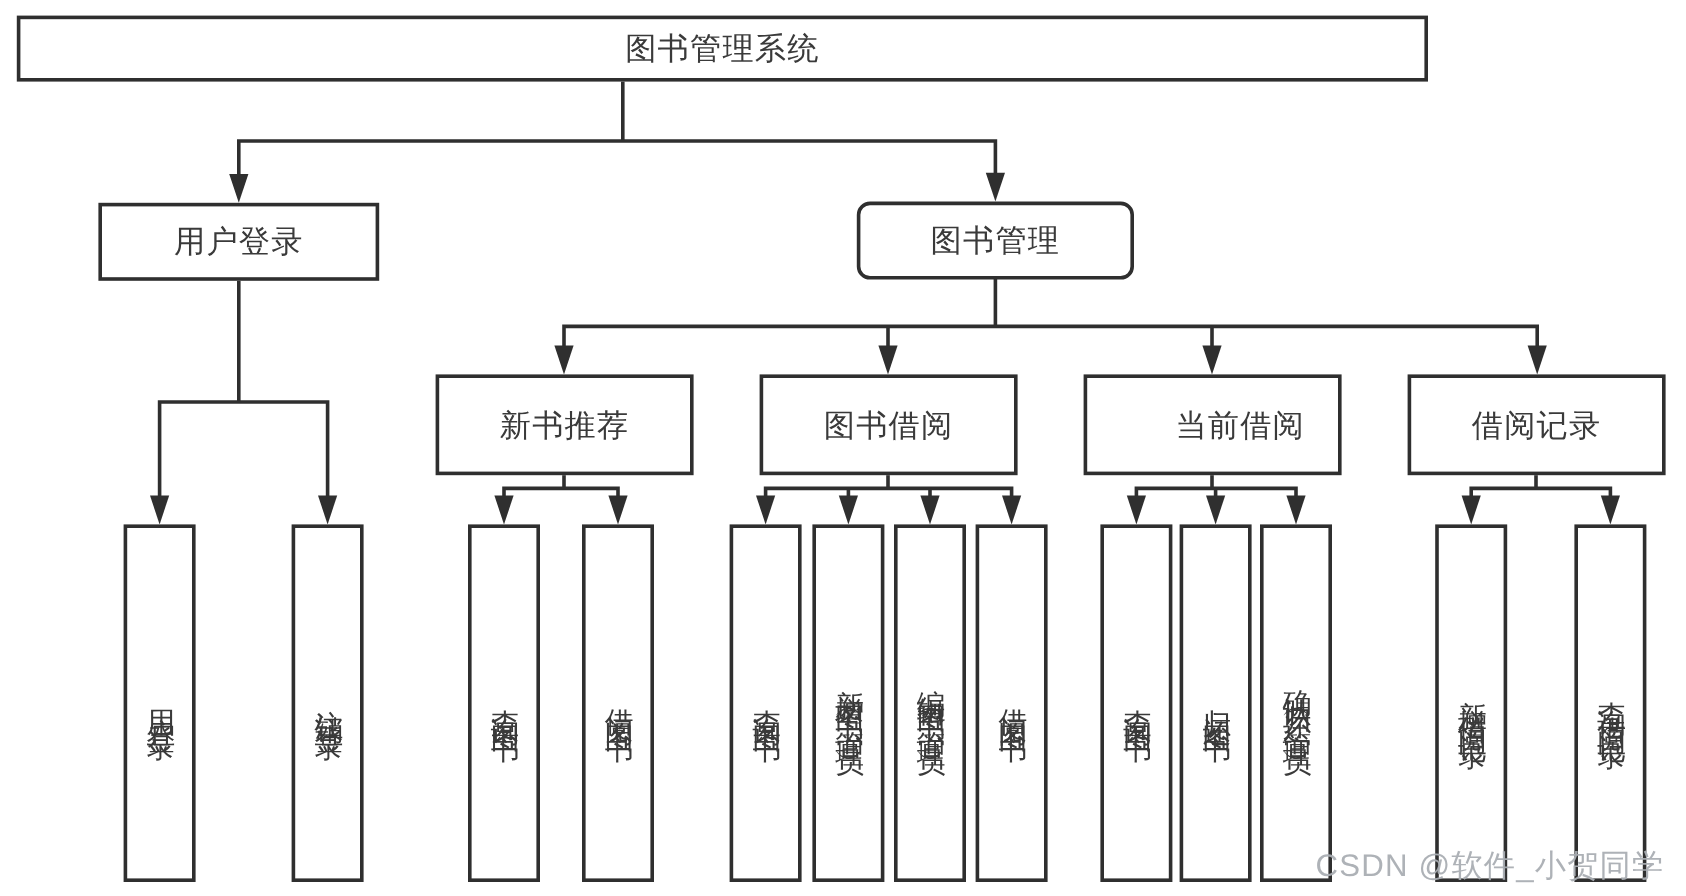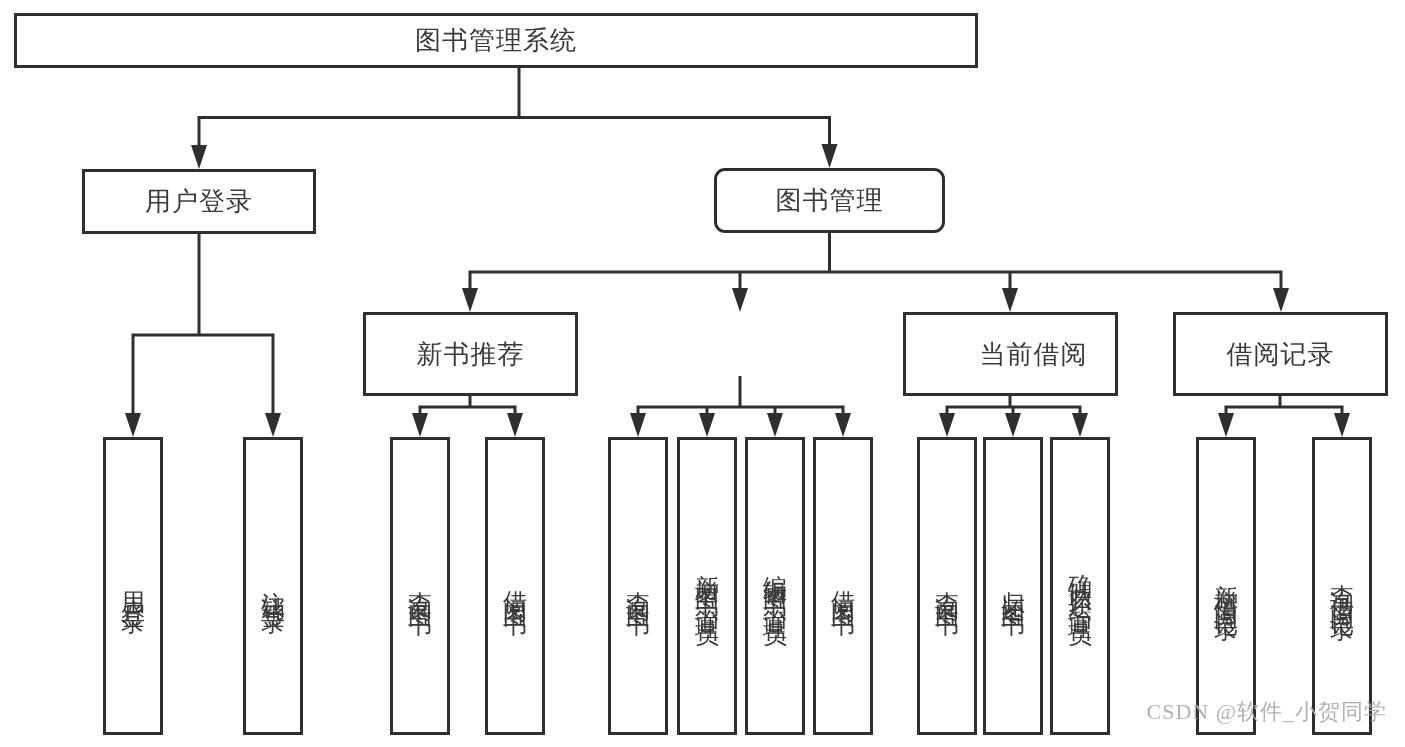--- a/index.html
+++ b/index.html
@@ -24,42 +24,41 @@
     position: absolute;
     box-sizing: border-box;
     background: #ffffff;
     border: 3px solid #2f2f2f;
     display: flex;
     align-items: center;
     justify-content: center;
     color: #3a3a3a;
   }
   .h-box { font-size: 26px; letter-spacing: 1px; }
-  .root-box   { left: 14px;  top: 13px;  width: 964px; height: 55px; }
+  .root-box   { left: 14px;  top: 13px;  width: 1176px; height: 55px; }
   .lvl2-box   { height: 65px; }
   .lvl3-box   { top: 312px; width: 215px; height: 84px; }
   .leaf-box   { top: 437px; width: 60px; height: 298px; }
   .leaf-box .v-text {
     writing-mode: vertical-rl;
     text-orientation: mixed;
     font-size: 24px;
     line-height: 1;
     letter-spacing: 7px;
     color: #3a3a3a;
     white-space: nowrap;
   }
   #watermark {
     position: absolute;
     right: 18px;
-    bottom: 20px;
-    font-size: 22px;
+    bottom: 8px;
+    font-size: 26px;
     color: rgba(170, 174, 179, 0.95);
     letter-spacing: 1px;
     pointer-events: none;
-    font-family: Liberation Serif, serif;
   }
 </style>
 </head>
 <body>
 
 <div id="stage">
 
   <svg id="connectors" viewBox="0 0 1405 747" xmlns="http://www.w3.org/2000/svg">
     <g stroke="#2f2f2f" stroke-width="3" fill="none">
 
@@ -110,20 +109,23 @@
   <div class="box h-box lvl2-box" style="left:82px; top:169px; width:234px;">
     <span>用户登录</span>
   </div>
   <div class="box h-box lvl2-box" style="left:714px; top:168px; width:231px;border-radius:11px;">
     <span>图书管理</span>
   </div>
 
   <div class="box h-box lvl3-box" style="left:363px;">
     <span>新书推荐</span>
   </div>
+  <div class="box h-box lvl3-box" style="left:633px;">
+    <span>图书借阅</span>
+  </div>
   <div class="box h-box lvl3-box" style="left:903px;padding-left:46px;">
     <span>当前借阅</span>
   </div>
   <div class="box h-box lvl3-box" style="left:1173px;align-items:center;">
     <span>借阅记录</span>
   </div>
 
   <div class="box leaf-box" style="left:103px;">
     <span class="v-text">用户登录</span>
   </div>

